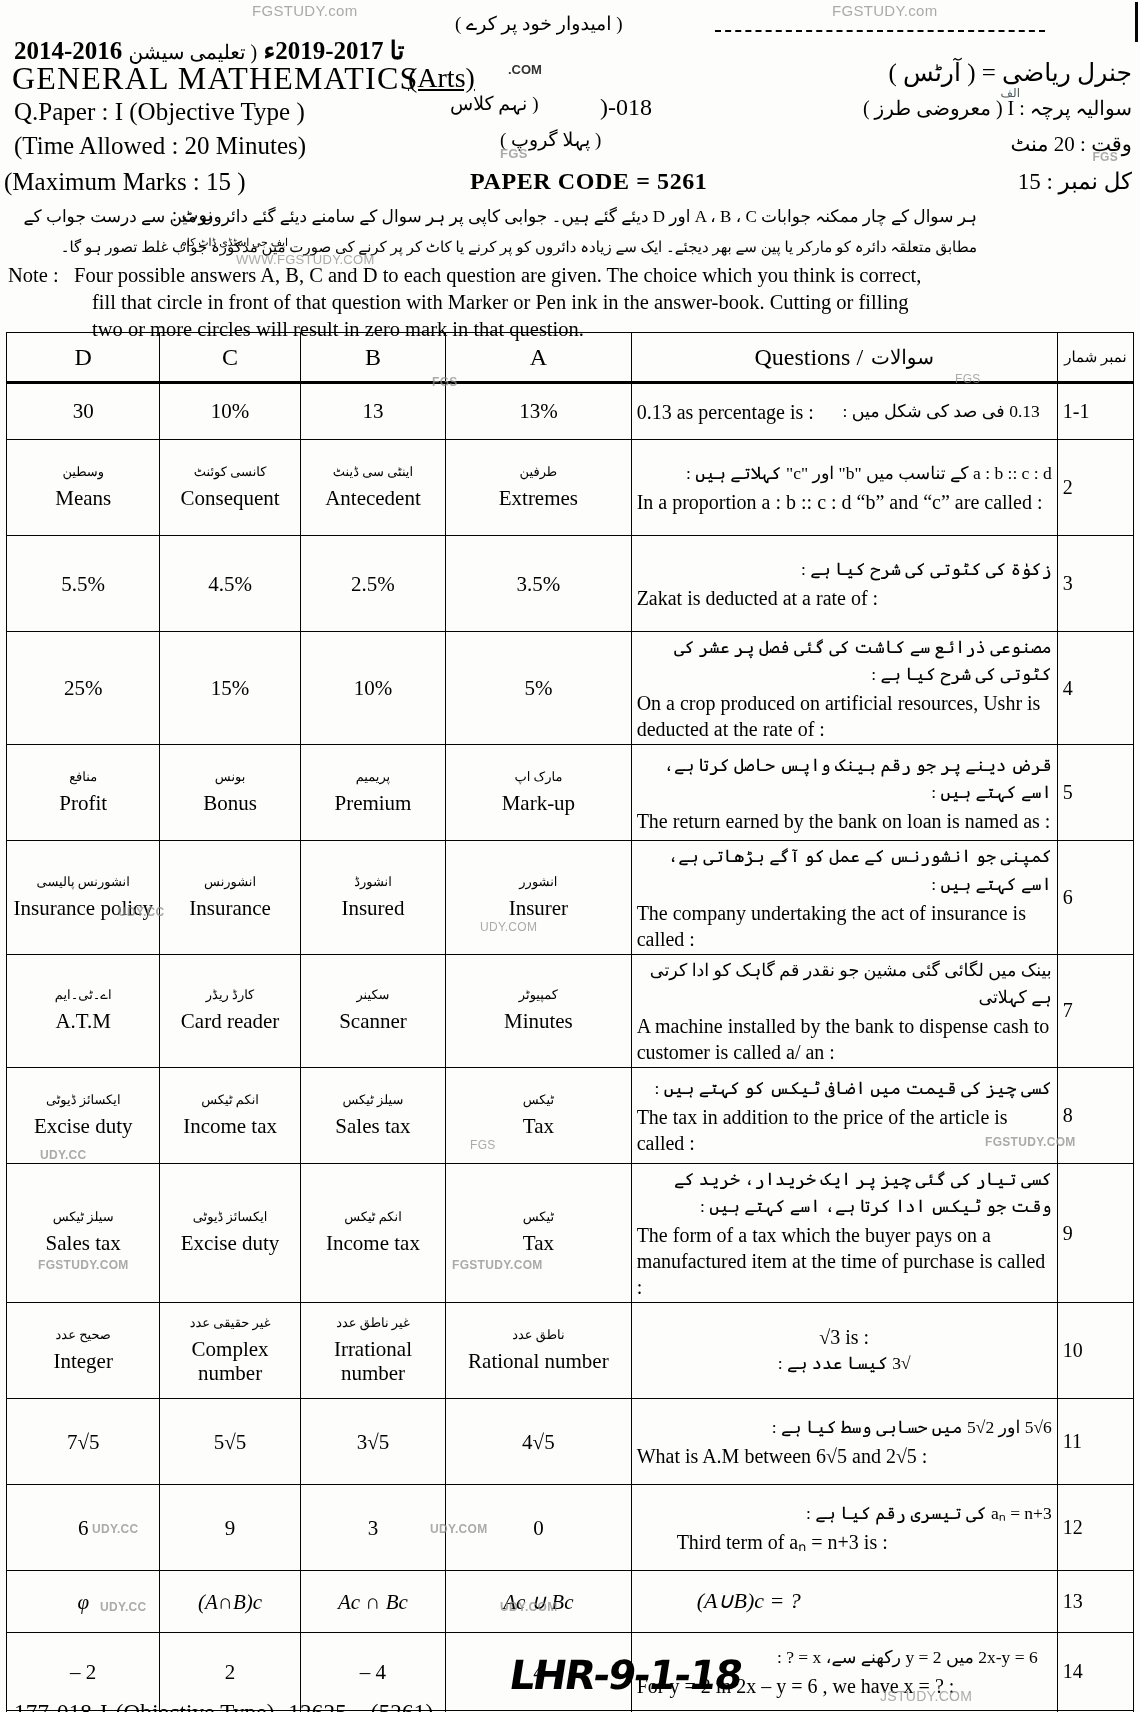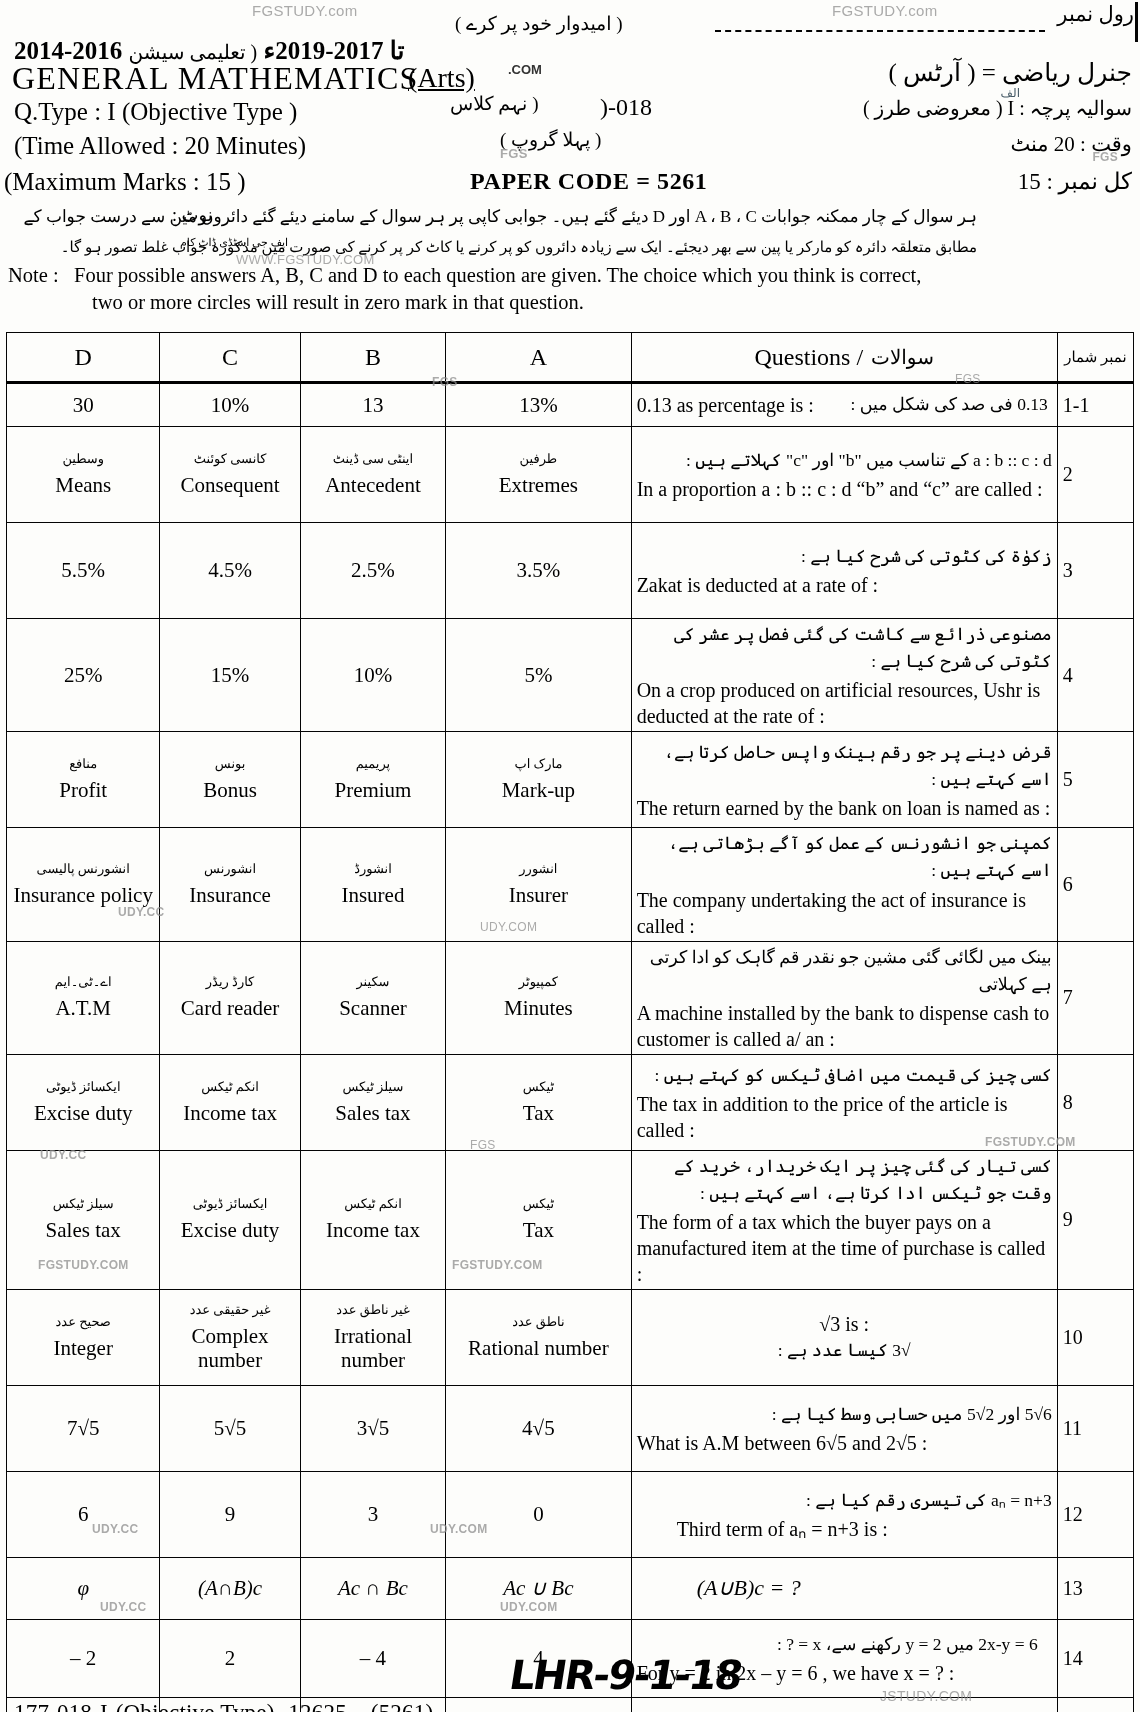--- a/index.html
+++ b/index.html
@@ -102,38 +102,35 @@
 </head>
 <body>
 
 <div class="page">
 
   <div class="hdr">
 
     <span class="wm" style="left:252px;top:2px;font-size:15px;">FGSTUDY.com</span>
     <span class="wm" style="left:832px;top:2px;font-size:15px;">FGSTUDY.com</span>
 
-    <div class="rollno">
-      <span>رول نمبر</span>
-    </div>
     <div class="rollline"></div>
     <div class="rightedge"></div>
 
     <div class="candidate">( امیدوار خود پر کرے )</div>
 
     <div class="sessionline">
       <span>2014-2016  تا  2017-2019ء</span>
       <span class="ur">( تعلیمی سیشن</span>
     </div>
 
     <div class="subject">GENERAL MATHEMATICS</div>
     <div class="subjbr">(Arts)</div>
     <span class="com1">.COM</span>
 
-    <div class="qpaper">Q.Type : I (Objective Type )</div>
+    <div class="qpaper">Q.Paper : I (Objective Type )</div>
     <div class="timeall">(Time Allowed : 20 Minutes)</div>
     <div class="maxmarks">(Maximum Marks : 15 )</div>
 
     <div class="ur018">( نہم کلاس</div>
     <div class="code018">)-018</div>
     <div class="urgroup">( پہلا گروپ )</div>
     <span class="wm" style="left:500px;top:146px;font-size:13px;font-weight:bold;">FGS</span>
     <div class="papercode">PAPER CODE = 5261</div>
 
     <div class="ur-right ur-subject">جنرل ریاضی = ( آرٹس )</div>
@@ -145,20 +142,21 @@
   </div>
 
   <div class="notebox">
     <div class="urdu-note-lbl">نوٹ :</div>
     <div class="urdu-note1">ہر سوال کے چار ممکنہ جوابات A ، B ، C اور D دیئے گئے ہیں۔ جوابی کاپی پر ہر سوال کے سامنے دیئے گئے دائروں میں سے درست جواب کے</div>
     <div class="urdu-note2">مطابق متعلقہ دائرہ کو مارکر یا پین سے بھر دیجئے۔ ایک سے زیادہ دائروں کو پر کرنے یا کاٹ کر پر کرنے کی صورت میں مذکورہ جواب غلط تصور ہو گا۔</div>
     <div class="urdu-sig">ایف جی اسٹڈی ڈاٹ کام</div>
     <span class="wm" style="left:236px;top:52px;font-size:13px;">WWW.FGSTUDY.COM</span>
     <div class="note-en">
       <span class="nlbl">Note :</span><span>Four possible answers A, B, C and D to each question are given. The choice which you think is correct,</span>
+      <span class="nl2">fill that circle in front of that question with Marker or Pen ink in the answer-book. Cutting or filling</span>
       <span class="nl2">two or more circles will result in zero mark in that question.</span>
     </div>
   </div>
 
   <table class="qt">
     <colgroup>
         <col class="cD">
         <col class="cC">
         <col class="cB">
         <col class="cA">
@@ -193,21 +191,21 @@
           </td>
         <td class="opt">
             <span class="en">13</span>
           </td>
         <td class="opt">
             <span class="en">13%</span>
           </td>
         <td class="qcell">
           <div style="display:flex;justify-content:space-between;align-items:center;">
             <span>0.13 as percentage is :</span>
-            <span class="qur" style="margin:4px;">0.13 فی صد کی شکل میں :</span>
+            <span class="qur" style="margin:12px;">0.13 فی صد کی شکل میں :</span>
           </div>
         </td>
         <td class="num">1-1</td>
       </tr>
 
       <tr class="qrow">
         <td class="opt">
             <span class="ur">وسطین</span>
             <span class="en">Means</span>
           </td>

